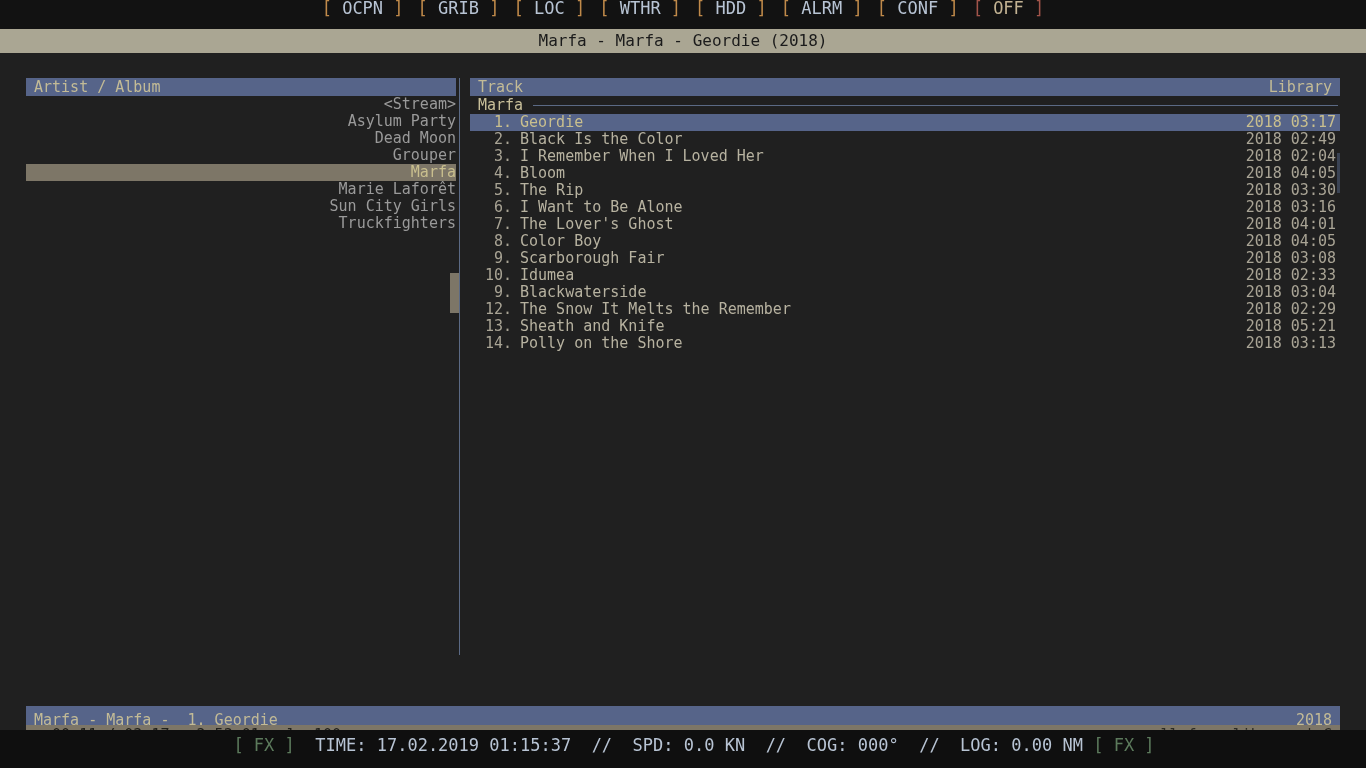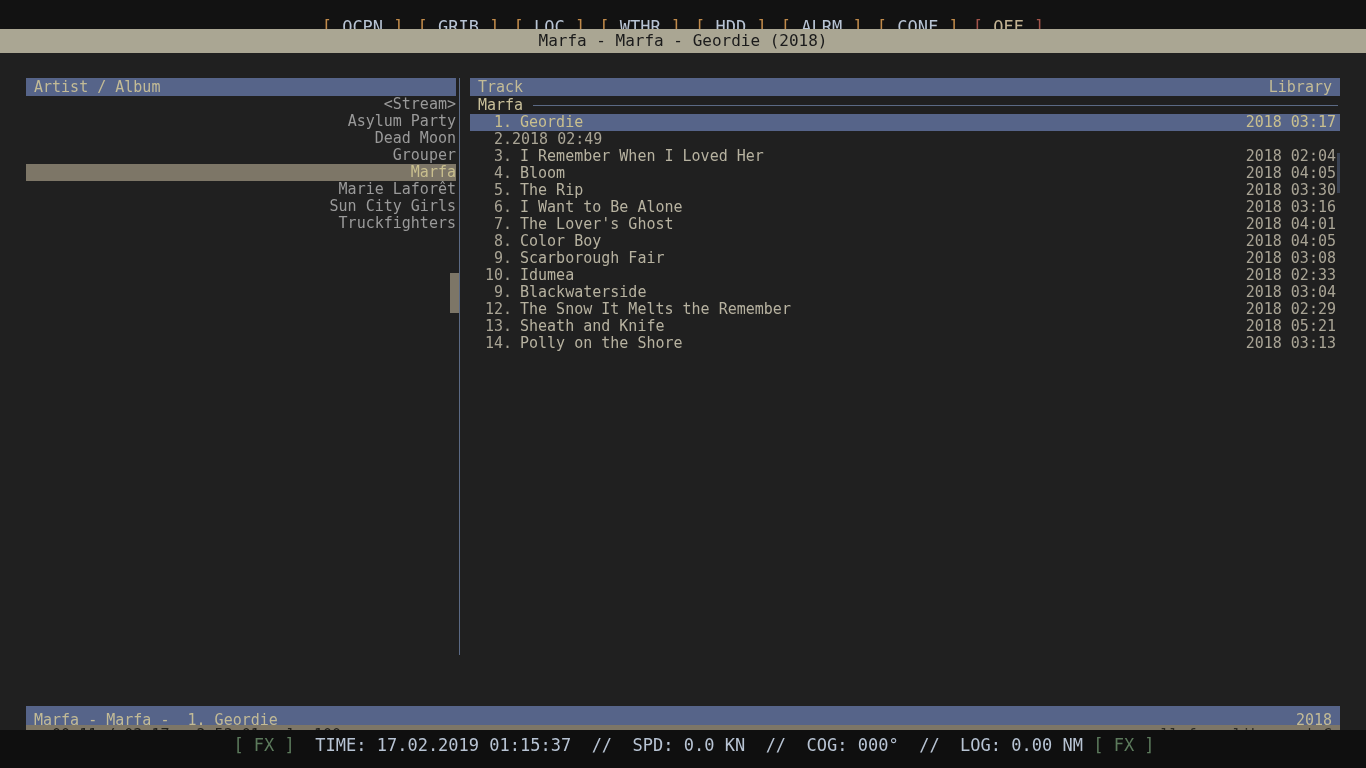--- a/index.html
+++ b/index.html
@@ -11,21 +11,21 @@
   }
   #screen{
     position:relative; width:1366px; height:768px;
     background:#0f0f0f;
   }
 
   
   #topbar{
     position:absolute; left:0; top:0; width:1366px; height:36px;
     background:#121212;
-    display:flex; align-items:flex-end; justify-content:center;
+    display:flex; align-items:flex-start; justify-content:center;
     letter-spacing:0px;
   }
   .menu-item{
     font-size:17px; line-height:17px; white-space:pre;
     color:#c08a4a;
   }
   .menu-item .lbl{ color:#b8c4d4; }
   .menu-item.off .brk{ color:#a2544a; }
   .menu-item.off .lbl{ color:#c3b393; }
   .menu-gap{ width:14px; }
@@ -197,20 +197,21 @@
       <div>
         <div class="trow sel">
           <span class="num">1.</span>
           <span class="name">Geordie</span>
           <span class="meta">2018</span>
           <span class="meta"> </span>
           <span class="meta">03:17</span>
         </div>
         <div class="trow">
           <span class="num">2.</span>
+          <span class="name">Black Is the Color</span>
           <span class="meta">2018</span>
           <span class="meta"> </span>
           <span class="meta">02:49</span>
         </div>
         <div class="trow">
           <span class="num">3.</span>
           <span class="name">I Remember When I Loved Her</span>
           <span class="meta">2018</span>
           <span class="meta"> </span>
           <span class="meta">02:04</span>

